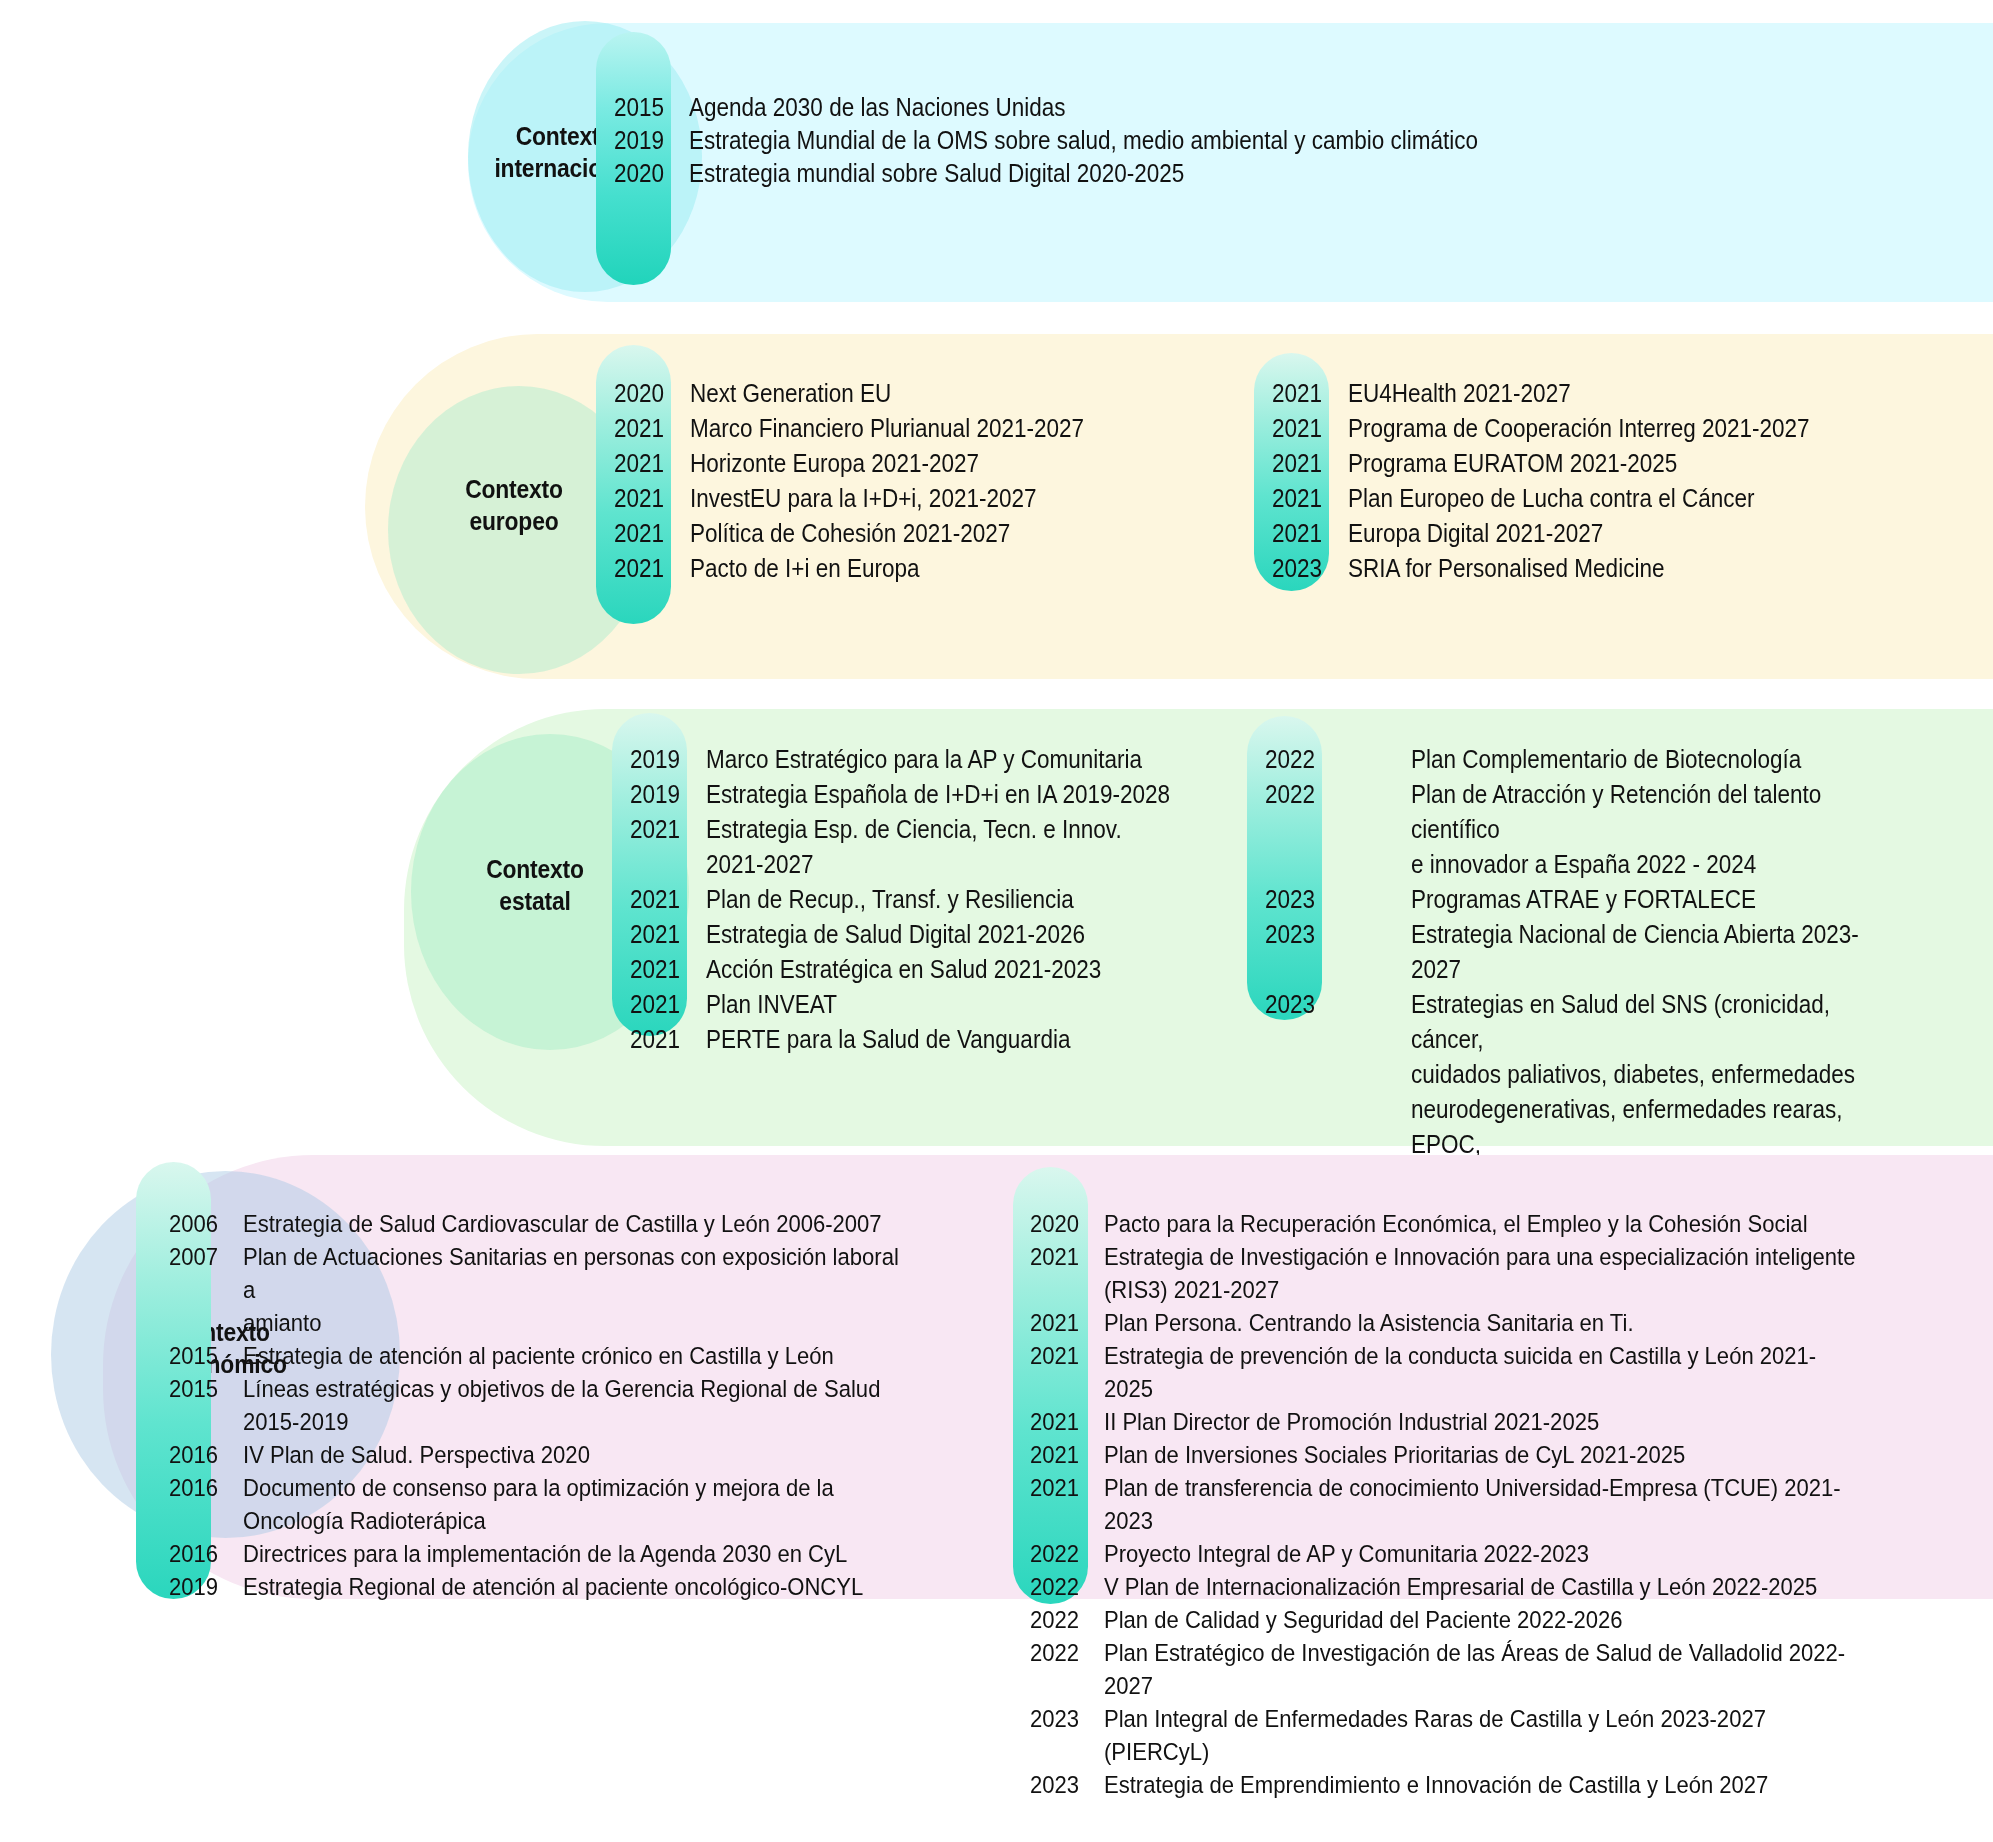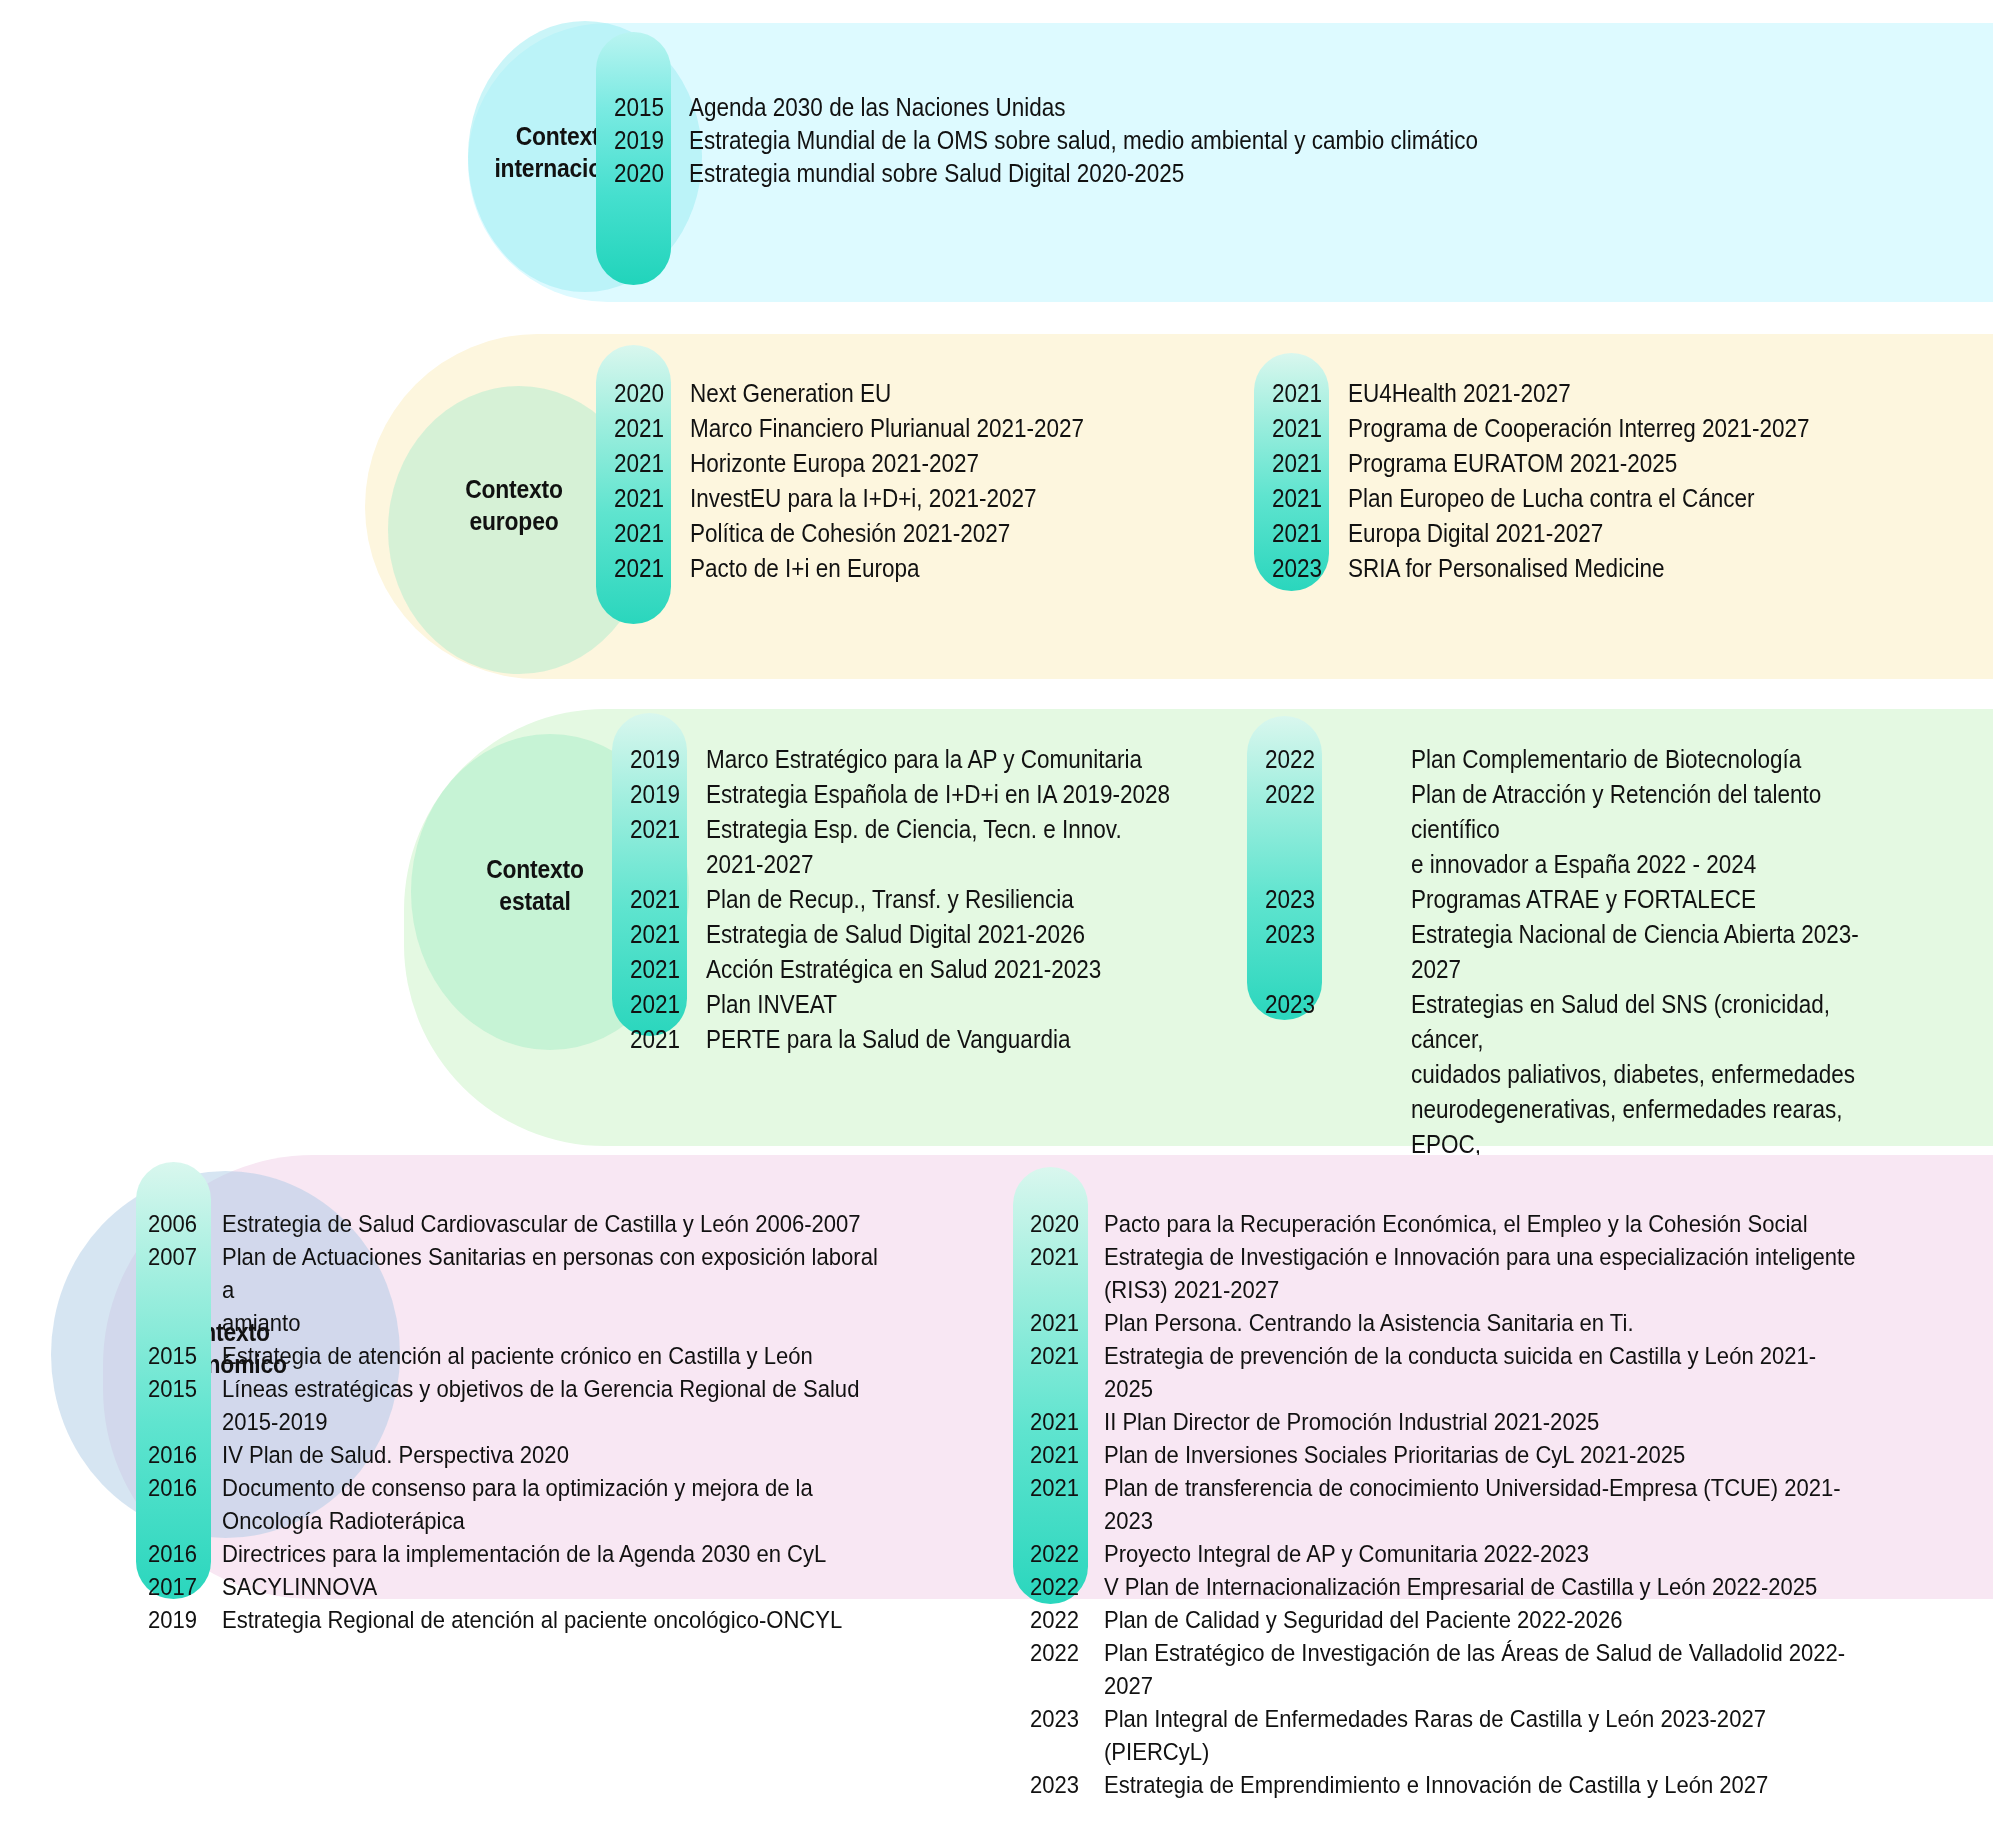--- a/index.html
+++ b/index.html
@@ -238,21 +238,21 @@
     <div class="circle" style="left:-52px;top:15.7px;width:349px;height:367px;background:#a9c8e4;opacity:.48;"></div>
     <div class="circle-label" style="left:-48px;top:162px;width:332px;font-size:26px;">
       <div>Contexto</div>
       <div>Autonómico</div>
     </div>
   </div>
 
   <div class="pill" style="left:136px;top:1162px;width:75px;height:437px;"></div>
   <div class="pill" style="left:1013px;top:1167px;width:75px;height:437px;"></div>
 
-  <div class="col s-aut" style="left:131px;top:1207px;width:830px;">
+  <div class="col s-aut" style="left:152px;top:1207px;width:830px;">
     <div class="row">
       <span class="yr" style="width:66px;">2006</span>
       <span class="txt" style="margin-left:24.5px;">Estrategia de Salud Cardiovascular de Castilla y León 2006-2007</span>
     </div>
     <div class="row">
       <span class="yr" style="width:66px;">2007</span>
       <span class="txt" style="margin-left:24.5px;">Plan de Actuaciones Sanitarias en personas con exposición laboral a
 amianto</span>
     </div>
     <div class="row">
@@ -271,24 +271,20 @@
     <div class="row">
       <span class="yr" style="width:66px;">2016</span>
       <span class="txt" style="margin-left:24.5px;">Documento de consenso para la optimización y mejora de la
 Oncología Radioterápica</span>
     </div>
     <div class="row">
       <span class="yr" style="width:66px;">2016</span>
       <span class="txt" style="margin-left:24.5px;">Directrices para la implementación de la Agenda 2030 en CyL</span>
     </div>
     <div class="row">
-      <span class="yr" style="width:66px;">2017</span>
-      <span class="txt" style="margin-left:24.5px;">SACYLINNOVA</span>
-    </div>
-    <div class="row">
       <span class="yr" style="width:66px;">2019</span>
       <span class="txt" style="margin-left:24.5px;">Estrategia Regional de atención al paciente oncológico-ONCYL</span>
     </div>
   </div>
 
   <div class="col s-aut" style="left:1013px;top:1207px;width:926px;">
     <div class="row">
       <span class="yr" style="width:66px;">2020</span>
       <span class="txt" style="margin-left:24.5px;">Pacto para la Recuperación Económica, el Empleo y la Cohesión Social</span>
     </div>

